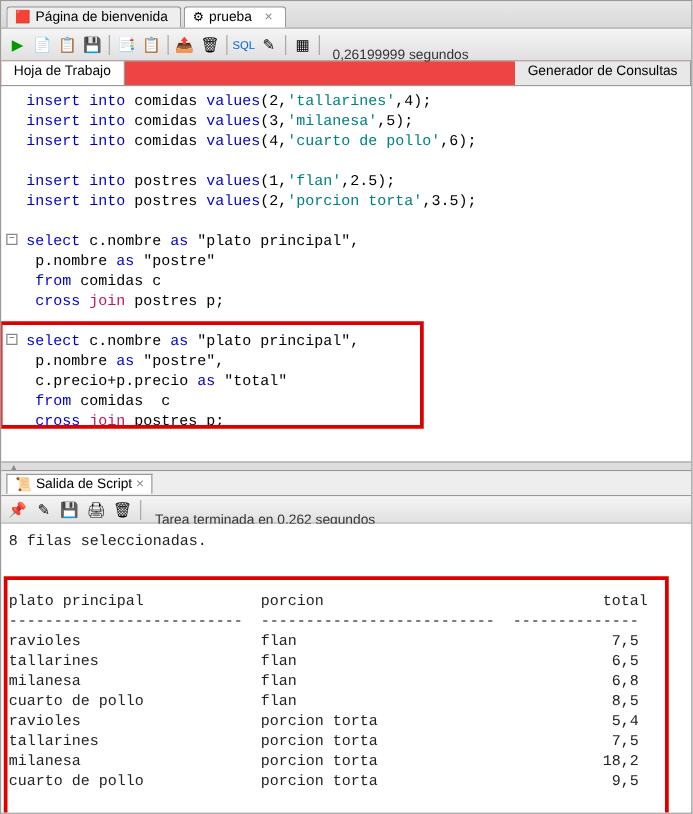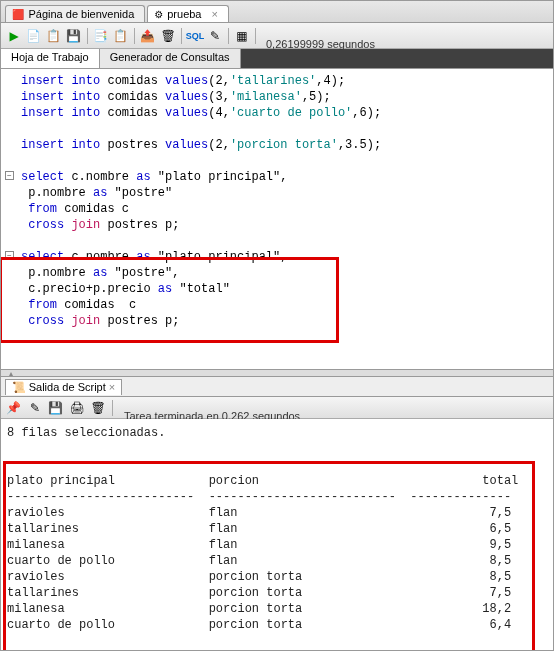--- a/index.html
+++ b/index.html
@@ -5,21 +5,21 @@
 * { margin: 0; padding: 0; box-sizing: border-box; }
 body { font-family: Tahoma, Arial, sans-serif; font-size: 11px; background: #f0f0f0; width: 554px; height: 651px; overflow: hidden; border: 1px solid #999; }
 .tabs-bar { background: linear-gradient(#e8e8e8, #d8d8d8); height: 22px; display: flex; align-items: flex-end; padding-left: 4px; border-bottom: 1px solid #999; }
 .tab { background: #fff; border: 1px solid #999; border-bottom: none; border-radius: 3px 3px 0 0; padding: 2px 10px 2px 6px; margin-right: 2px; display: flex; align-items: center; gap: 4px; font-size: 11px; }
 .tab-inactive { background: #eee; }
 .tab-icon { font-size: 10px; }
 .toolbar { background: linear-gradient(#f5f5f5, #e0e0e0); height: 26px; display: flex; align-items: center; padding: 0 4px; gap: 2px; border-bottom: 1px solid #aaa; }
 .tb-btn { width: 18px; height: 18px; display: flex; align-items: center; justify-content: center; font-size: 12px; cursor: pointer; }
 .tb-sep { width: 1px; height: 16px; background: #aaa; margin: 0 2px; }
 .tb-text { font-size: 11px; color: #333; margin-left: 6px; margin-top: 16px; }
-.sub-tabs { background: #404040; height: 20px; display: flex; border-bottom: 1px solid #999; }
+.sub-tabs { background: #ef4444; height: 20px; display: flex; border-bottom: 1px solid #999; justify-content: space-between; }
 .sub-tab { padding: 2px 10px; border-right: 1px solid #999; background: #fff; font-size: 11px; }
 .sub-tab-inactive { background: #e8e8e8; }
 .editor { background: #fff; font-family: "Courier New", monospace; font-size: 12px; padding: 4px 0 4px 20px; position: relative; line-height: 16px; color: #000; }
 .editor .line { white-space: pre; position: relative; }
 .kw-blue { color: #0000cc; }
 .kw-red { color: #be185d; }
 .str-teal { color: #008080; }
 .fold-btn { position: absolute; left: -16px; top: 2px; width: 9px; height: 9px; border: 1px solid #888; background: #fff; font-size: 8px; line-height: 7px; text-align: center; color: #555; }
 .highlight-box { border: 3px solid #d00; position: absolute; }
 .splitter { height: 8px; background: #ddd; border-top: 1px solid #999; border-bottom: 1px solid #999; display: flex; align-items: center; }
@@ -51,38 +51,39 @@
   <span class="tb-btn">📄</span>
   <span class="tb-btn">📋</span>
   <span class="tb-btn">💾</span>
   <span class="tb-sep"></span>
   <span class="tb-btn">📑</span>
   <span class="tb-btn">📋</span>
   <span class="tb-sep"></span>
   <span class="tb-btn">📤</span>
   <span class="tb-btn">🗑</span>
   <span class="tb-sep"></span>
-  <span class="tb-btn" style="font-size:9px;font-weight:bold;color:#06c;">SQL</span>
+  <span class="tb-btn" style="font-size:9px;font-weight:normal;color:#06c;">SQL</span>
   <span class="tb-btn">✎</span>
   <span class="tb-sep"></span>
   <span class="tb-btn">▦</span>
   <span class="tb-sep"></span>
   <span class="tb-text">0,26199999 segundos</span>
 </div>
 
 <div class="sub-tabs">
   <div class="sub-tab">Hoja de Trabajo</div>
   <div class="sub-tab sub-tab-inactive">Generador de Consultas</div>
 </div>
 
 <div class="editor" style="height:300px;">
   <div class="line"><span class="kw-blue">insert</span> <span class="kw-blue">into</span><span> comidas </span><span class="kw-blue">values</span><span>(2,</span><span class="str-teal">'tallarines'</span><span>,4);</span></div>
   <div class="line"><span class="kw-blue">insert</span> <span class="kw-blue">into</span><span> comidas </span><span class="kw-blue">values</span><span>(3,</span><span class="str-teal">'milanesa'</span><span>,5);</span></div>
   <div class="line"><span class="kw-blue">insert</span> <span class="kw-blue">into</span><span> comidas </span><span class="kw-blue">values</span><span>(4,</span><span class="str-teal">'cuarto de pollo'</span><span>,6);</span></div>
   <div class="line"> </div>
+  <div class="line"><span class="kw-blue">insert</span> <span class="kw-blue">into</span><span> postres </span><span class="kw-blue">values</span><span>(1,</span><span class="str-teal">'flan'</span><span>,2.5);</span></div>
   <div class="line"><span class="kw-blue">insert</span> <span class="kw-blue">into</span><span> postres </span><span class="kw-blue">values</span><span>(2,</span><span class="str-teal">'porcion torta'</span><span>,3.5);</span></div>
   <div class="line"> </div>
   <div class="line"><span class="fold-btn">−</span><span class="kw-blue">select</span><span> c.nombre </span><span class="kw-blue">as</span><span> "plato principal",</span></div>
   <div class="line"><span> p.nombre </span><span class="kw-blue">as</span><span> "postre"</span></div>
   <div class="line"><span class="kw-blue"> from</span><span> comidas c</span></div>
   <div class="line"><span class="kw-blue"> cross</span> <span class="kw-red">join</span><span> postres p;</span></div>
   <div class="line"> </div>
   <div class="line"><span class="fold-btn">−</span><span class="kw-blue">select</span><span> c.nombre </span><span class="kw-blue">as</span><span> "plato principal",</span></div>
   <div class="line"><span> p.nombre </span><span class="kw-blue">as</span><span> "postre",</span></div>
   <div class="line"><span> c.precio+p.precio </span><span class="kw-blue">as</span><span> "total"</span></div>
@@ -115,23 +116,23 @@
 
 <div class="output-area">
   <div class="output-line">8 filas seleccionadas.</div>
   <div class="output-line"> </div>
   <div class="output-line"> </div>
   <div id="result-table">
       <div class="output-line">plato principal             porcion                               total</div>
       <div class="output-line">--------------------------  --------------------------  --------------</div>
       <div class="output-line">ravioles                    flan                                   7,5</div>
       <div class="output-line">tallarines                  flan                                   6,5</div>
-      <div class="output-line">milanesa                    flan                                   9,5</div>
+      <div class="output-line">milanesa                    flan                                   6,8</div>
       <div class="output-line">cuarto de pollo             flan                                   8,5</div>
-      <div class="output-line">ravioles                    porcion torta                          8,5</div>
+      <div class="output-line">ravioles                    porcion torta                          5,4</div>
       <div class="output-line">tallarines                  porcion torta                          7,5</div>
       <div class="output-line">milanesa                    porcion torta                         18,2</div>
-      <div class="output-line">cuarto de pollo             porcion torta                          6,4</div>
+      <div class="output-line">cuarto de pollo             porcion torta                          9,5</div>
     </div>
   <div class="output-line"> </div>
   <div class="output-line">8 filas seleccionadas.</div>
   <div class="red-box" style="left:2px; top:42px; width:532px; height:204px;"></div>
 </div>
 
 </body></html>

